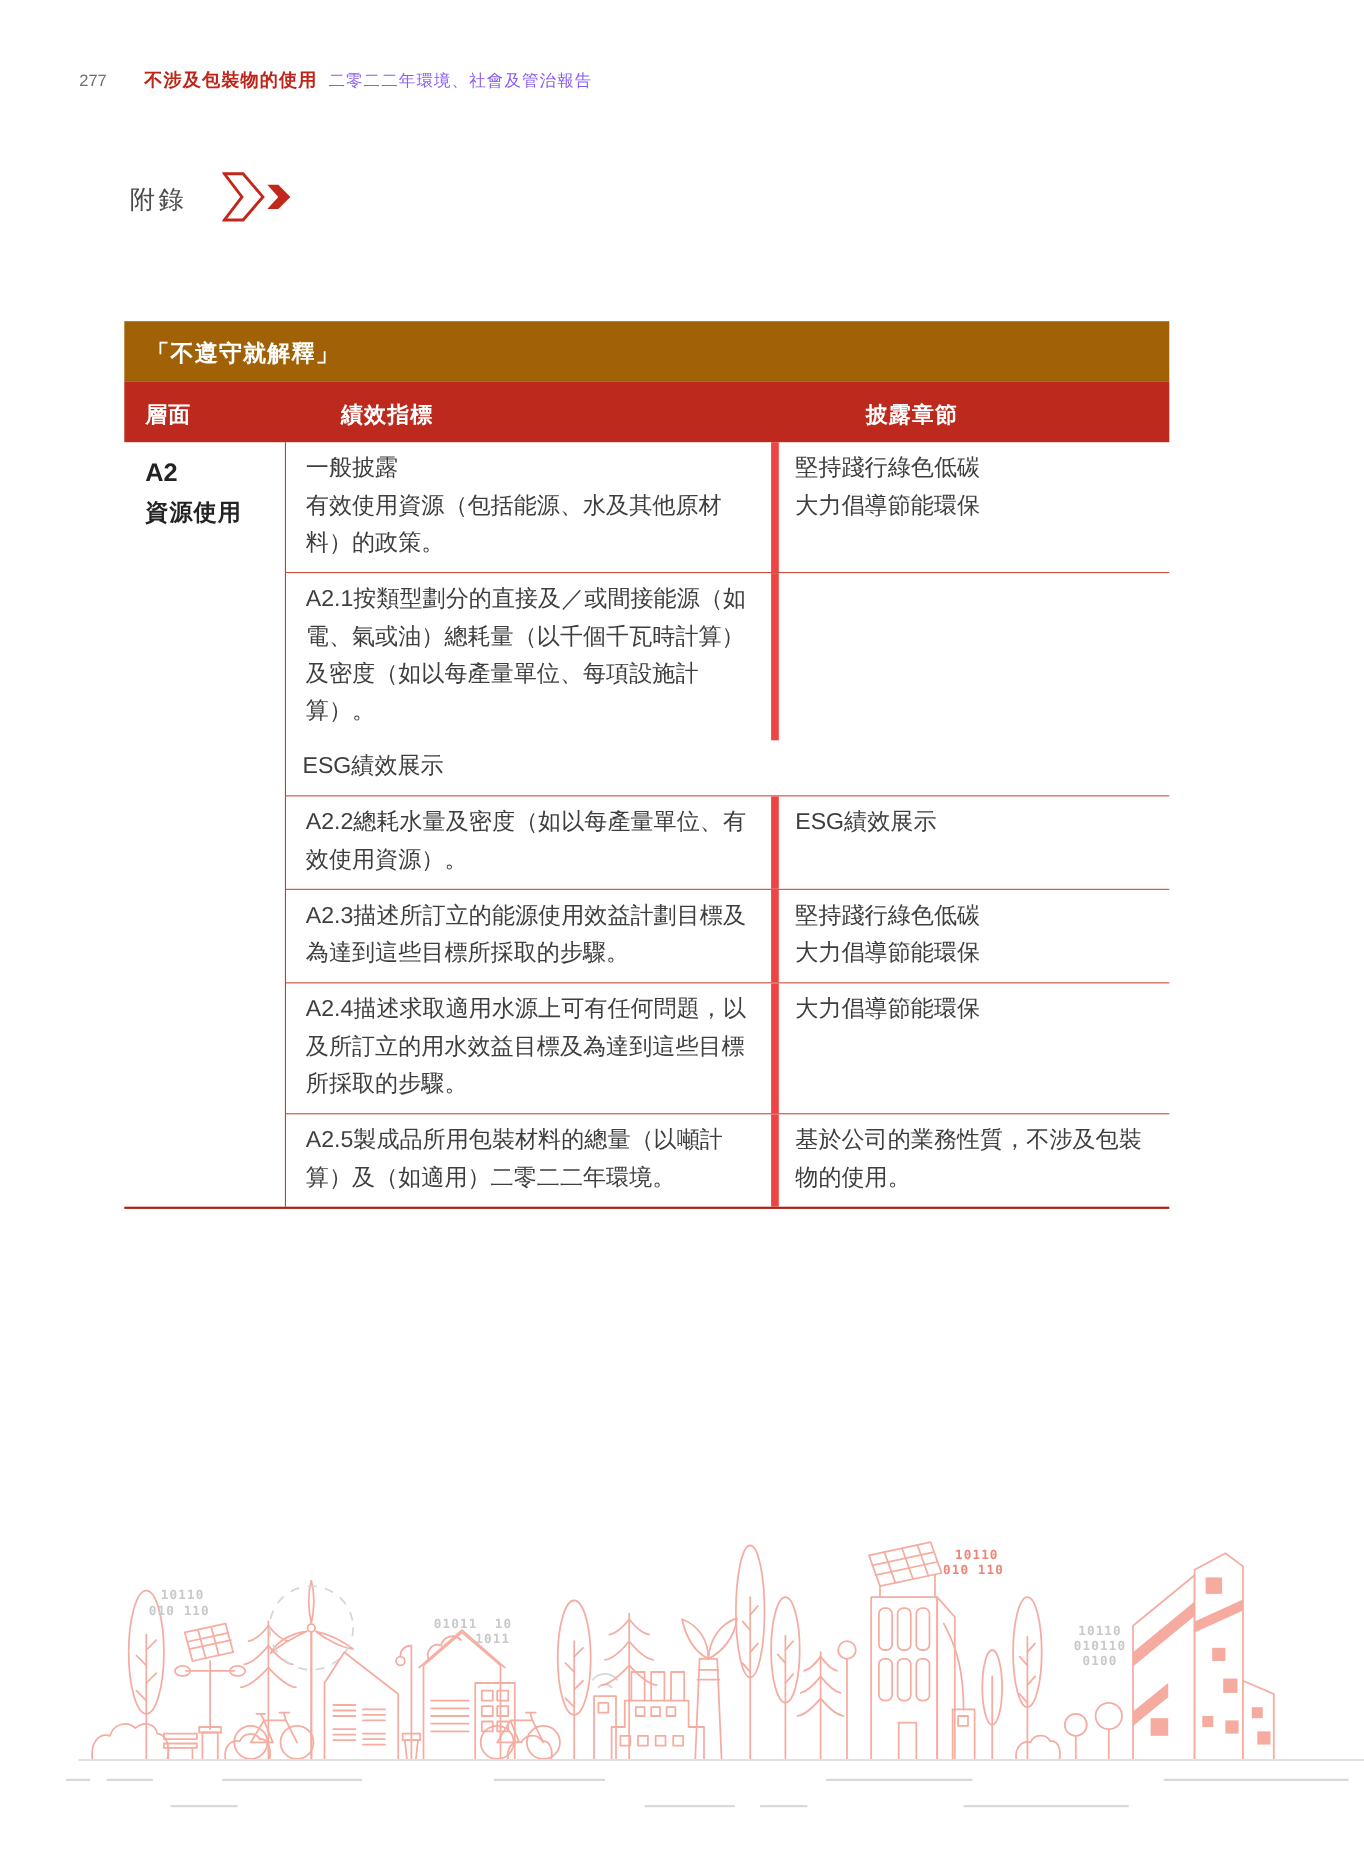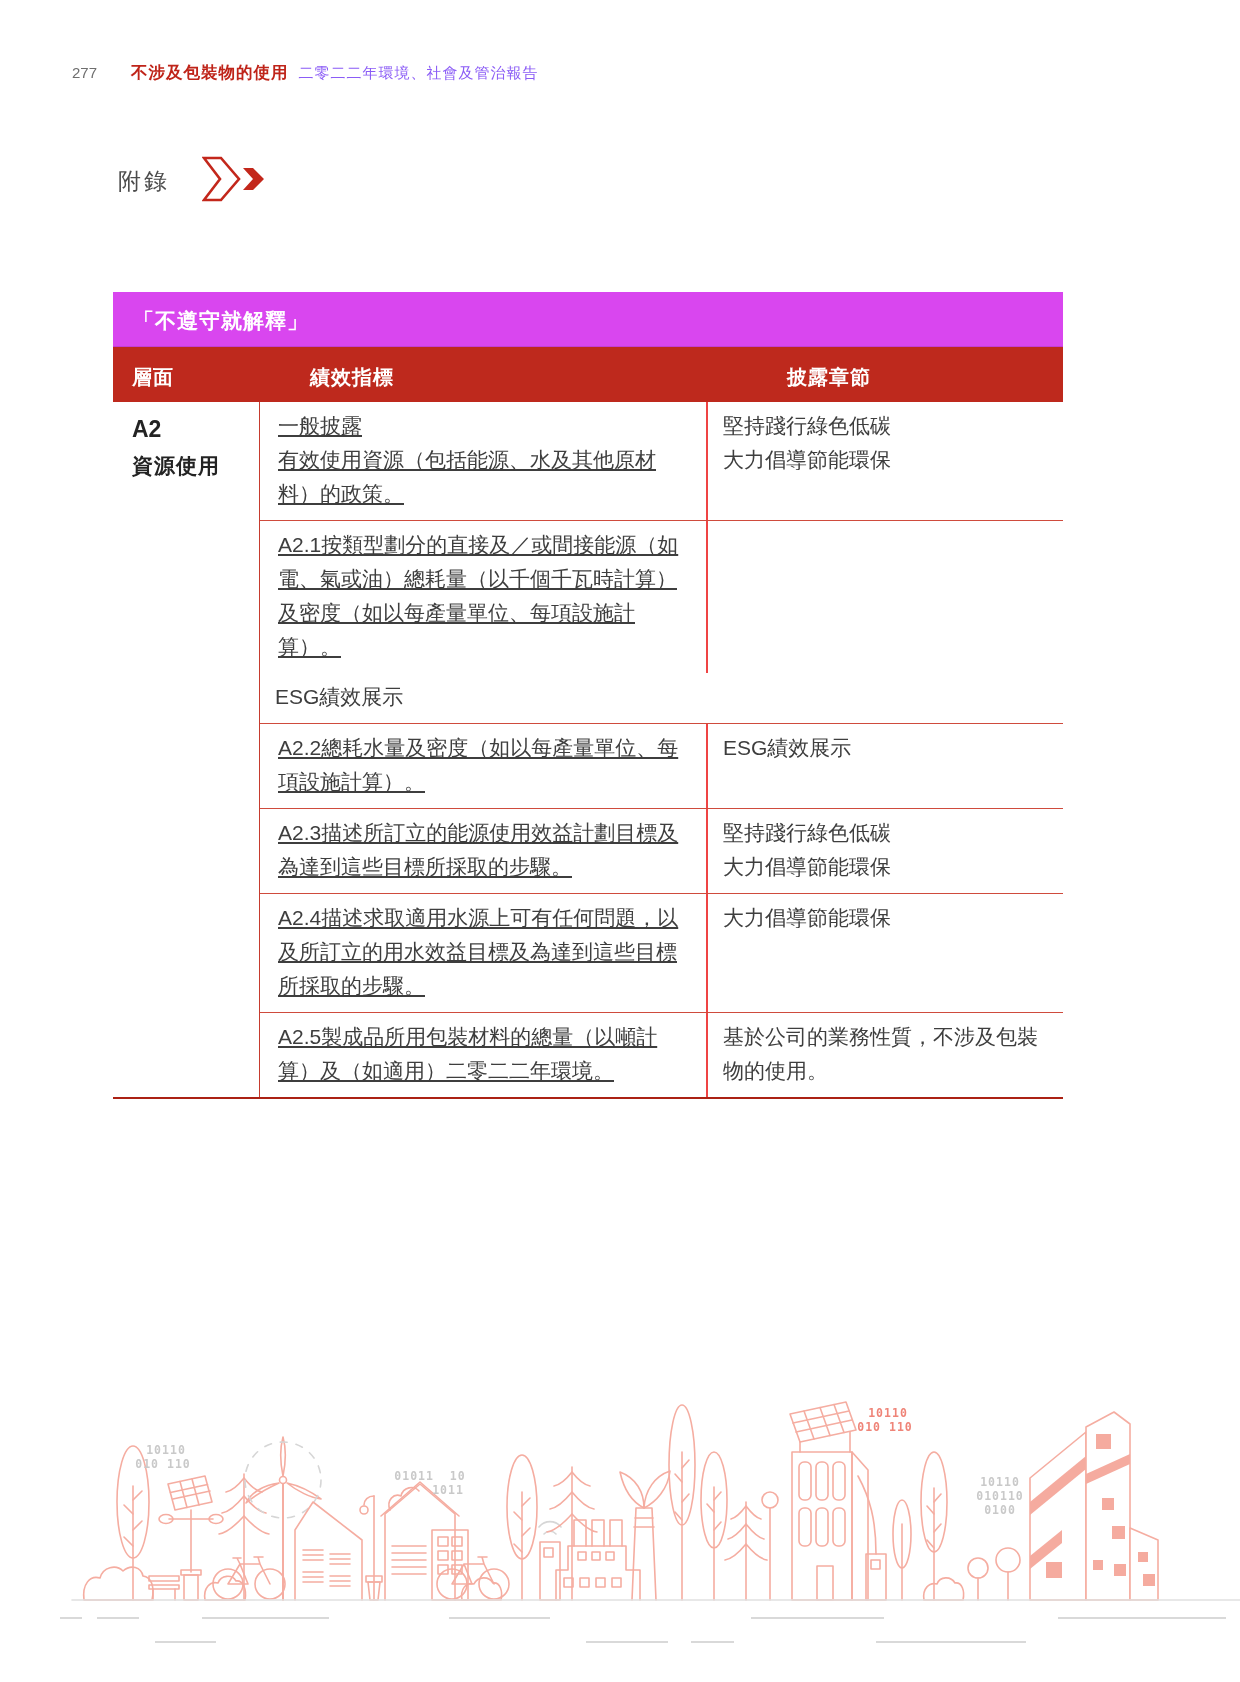--- a/index.html
+++ b/index.html
@@ -12,21 +12,21 @@
   .company-name { font-size:16.5px; font-weight:bold; color:#bf2419; letter-spacing:1px; margin-right:10px; }
   .report-title { font-size:15px; color:#8b5cf6; letter-spacing:1px; }
 
   
   .appendix-row { position:absolute; left:118px; top:156px; display:flex; align-items:center; }
   .appendix-title { font-size:23px; color:#4c4c4c; letter-spacing:3px; }
   .appendix-icons { margin-left:32px; }
 
   
   .esg-table { position:absolute; left:113px; top:292px; width:950px; }
-  .t-title { background:#d946ef; color:#ffffff; font-size:21px; font-weight:bold;
+  .t-title { background:#a16207; color:#ffffff; font-size:21px; font-weight:bold;
              padding:15px 20px 11px 20px; letter-spacing:1px;
              border-bottom:1px solid rgba(0,0,0,0.10); }
   .t-cols { background:#be291d; color:#ffffff; display:flex; height:55px;
             align-items:flex-end; padding-bottom:11px; font-size:20px; font-weight:bold; letter-spacing:1px;gap:32px; }
   .tc-aspect { width:147px; padding-left:19px; }
   .tc-kpi    { width:448px; padding-left:18px; }
   .tc-dis    { flex:1;      padding-left:15px; }
 
   .t-body { display:flex; border-bottom:2px solid #a8then; border-bottom:2px solid #ab2114; }
   .aspect-cell { width:147px; border-right:1px solid #c63b2e; padding:14px 8px 0 19px; }
@@ -36,21 +36,21 @@
   .t-rows { flex:1; }
   .t-row { display:flex; }
   .t-row + .t-row { border-top:1px solid #cf4b3d; }
   .t-row:nth-child(1) { min-height:104px; }
   .t-row:nth-child(2) { min-height:152px;flex-direction:column; }
   .t-row:nth-child(3) { min-height:83px; }
   .t-row:nth-child(4) { min-height:83px; }
   .t-row:nth-child(5) { min-height:116px; }
   .t-row:nth-child(6) { min-height:82px; }
   .cell { font-size:21px; line-height:34px; color:#3e3e3e; white-space:pre-line; }
-  .kpi-cell { width:448px; border-right:2px solid #ef4444; padding:7px 17px 9px 18px;text-decoration:underline; }
+  .kpi-cell { width:448px; border-right:7px solid #ef4444; padding:7px 17px 9px 18px; }
   .dis-cell { flex:1; padding:7px 14px 9px 15px; }
 
   
   .cityscape { position:absolute; left:0; top:1262px; width:1240px; height:420px; }
   .cityscape text { font-family:"DejaVu Sans Mono","Liberation Mono",monospace; font-weight:bold;
                     font-size:11.5px; letter-spacing:1px; white-space:pre; }
 </style>
 </head>
 <body>
 
@@ -93,21 +93,21 @@
           <div class="cell kpi-cell">一般披露
 有效使用資源（包括能源、水及其他原材料）的政策。</div>
           <div class="cell dis-cell">堅持踐行綠色低碳
 大力倡導節能環保</div>
         </div>
         <div class="t-row">
           <div class="cell kpi-cell">A2.1按類型劃分的直接及／或間接能源（如電、氣或油）總耗量（以千個千瓦時計算）及密度（如以每產量單位、每項設施計算）。</div>
           <div class="cell dis-cell">ESG績效展示</div>
         </div>
         <div class="t-row">
-          <div class="cell kpi-cell">A2.2總耗水量及密度（如以每產量單位、每項設施計算）。</div>
+          <div class="cell kpi-cell">A2.2總耗水量及密度（如以每產量單位、有效使用資源）。</div>
           <div class="cell dis-cell">ESG績效展示</div>
         </div>
         <div class="t-row">
           <div class="cell kpi-cell">A2.3描述所訂立的能源使用效益計劃目標及為達到這些目標所採取的步驟。</div>
           <div class="cell dis-cell">堅持踐行綠色低碳
 大力倡導節能環保</div>
         </div>
         <div class="t-row">
           <div class="cell kpi-cell">A2.4描述求取適用水源上可有任何問題，以及所訂立的用水效益目標及為達到這些目標所採取的步驟。</div>
           <div class="cell dis-cell">大力倡導節能環保</div>

